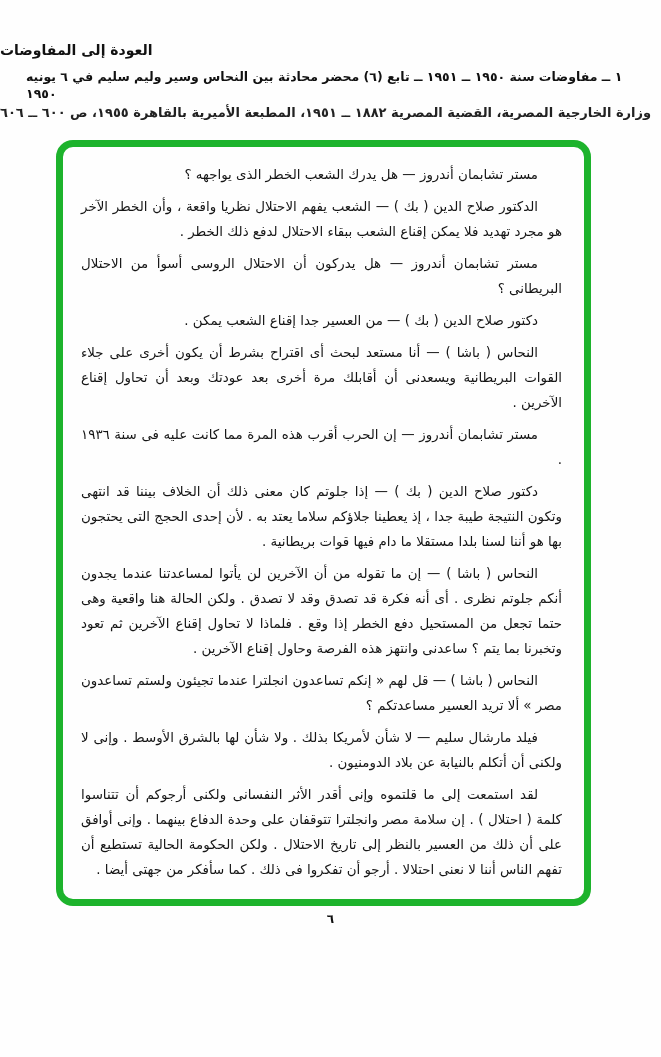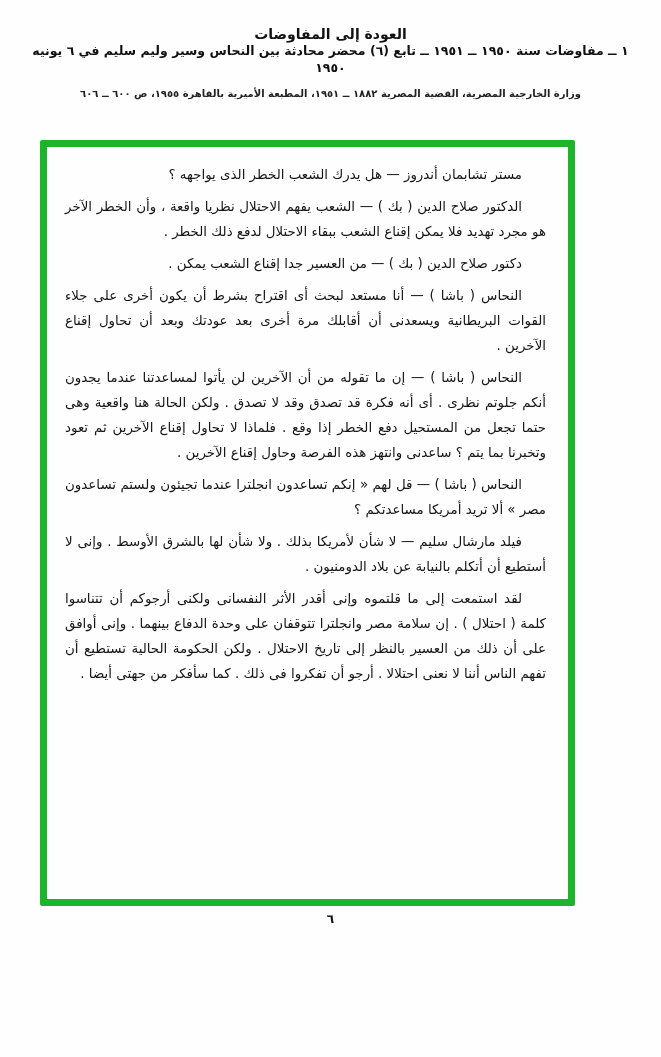--- a/index.html
+++ b/index.html
@@ -6,37 +6,37 @@
   body{
     width:661px;height:1057px;
     font-family:"DejaVu Sans", sans-serif;
     color:#1a1a1a;
     overflow:hidden;
   }
   .page{
     position:relative;width:661px;height:1057px;background:#fefefe;
   }
   .doc-header{
-    padding-top:26px;text-align:center;direction:rtl;
+    padding-top:42px;text-align:left;direction:rtl;
   }
   .doc-title{
     font-size:14px;font-weight:bold;letter-spacing:.2px;color:#111;
   }
   .doc-subtitle{
-    padding:0 26px;
+    margin-top:10px;padding:0 26px;
     font-size:12.5px;font-weight:bold;color:#111;
     line-height:17px;
   }
   .doc-source{
-    margin-top:12px;font-size:10px;font-weight:bold;color:#222;
+    margin-top:3px;font-size:13px;font-weight:bold;color:#222;
   }
   .highlight-box{
-    position:absolute;left:40px;top:140px;
+    position:absolute;left:56px;top:140px;
     width:535px;height:766px;box-sizing:border-box;
-    border:7px solid #1db32c;border-radius:2px;
+    border:7px solid #1db32c;border-radius:17px;
     padding:15px 22px 0 18px;
     direction:rtl;overflow:hidden;background:transparent;
   }
   .para{
     margin:0 0 7px 0;
     font-size:13.4px;font-weight:500;
     line-height:25px;
     text-align:justify;text-align-last:right;
     text-indent:24px;
     color:#151515;
@@ -53,23 +53,26 @@
 
   <header class="doc-header">
     <div class="doc-title">العودة إلى المفاوضات</div>
     <div class="doc-subtitle">١ ــ مفاوضات سنة ١٩٥٠ ــ ١٩٥١ ــ تابع (٦) محضر محادثة بين النحاس وسير وليم سليم في ٦ يونيه ١٩٥٠</div>
     <div class="doc-source">وزارة الخارجية المصرية، القضية المصرية ١٨٨٢ ــ ١٩٥١، المطبعة الأميرية بالقاهرة ١٩٥٥، ص ٦٠٠ ــ ٦٠٦</div>
   </header>
 
   <section class="highlight-box" style="border-color: rgb(29, 179, 44);">
     <p class="para">مستر تشابمان أندروز — هل يدرك الشعب الخطر الذى يواجهه ؟</p>
     <p class="para">الدكتور صلاح الدين ( بك ) — الشعب يفهم الاحتلال نظريا واقعة ، وأن الخطر الآخر هو مجرد تهديد فلا يمكن إقناع الشعب ببقاء الاحتلال لدفع ذلك الخطر .</p>
+    <p class="para">مستر تشابمان أندروز — هل يدركون أن الاحتلال الروسى أسوأ من الاحتلال البريطانى ؟</p>
     <p class="para">دكتور صلاح الدين ( بك ) — من العسير جدا إقناع الشعب يمكن .</p>
     <p class="para">النحاس ( باشا ) — أنا مستعد لبحث أى اقتراح بشرط أن يكون أخرى على جلاء القوات البريطانية ويسعدنى أن أقابلك مرة أخرى بعد عودتك وبعد أن تحاول إقناع الآخرين .</p>
+    <p class="para">مستر تشابمان أندروز — إن الحرب أقرب هذه المرة مما كانت عليه فى سنة ١٩٣٦ .</p>
+    <p class="para">دكتور صلاح الدين ( بك ) — إذا جلوتم كان معنى ذلك أن الخلاف بيننا قد انتهى وتكون النتيجة طيبة جدا ، إذ يعطينا جلاؤكم سلاما يعتد به . لأن إحدى الحجج التى يحتجون بها هو أننا لسنا بلدا مستقلا ما دام فيها قوات بريطانية .</p>
     <p class="para">النحاس ( باشا ) — إن ما تقوله من أن الآخرين لن يأتوا لمساعدتنا عندما يجدون أنكم جلوتم نظرى . أى أنه فكرة قد تصدق وقد لا تصدق . ولكن الحالة هنا واقعية وهى حتما تجعل من المستحيل دفع الخطر إذا وقع . فلماذا لا تحاول إقناع الآخرين ثم تعود وتخبرنا بما يتم ؟ ساعدنى وانتهز هذه الفرصة وحاول إقناع الآخرين .</p>
-    <p class="para">النحاس ( باشا ) — قل لهم « إنكم تساعدون انجلترا عندما تجيئون ولستم تساعدون مصر » ألا تريد أمريكا مساعدتكم ؟</p>
-    <p class="para">فيلد مارشال سليم — لا شأن لأمريكا بذلك . ولا شأن لها بالشرق الأوسط . وإنى لا أستطيع أن أتكلم بالنيابة عن بلاد الدومنيون .</p>
+    <p class="para">النحاس ( باشا ) — قل لهم « إنكم تساعدون انجلترا عندما تجيئون ولستم تساعدون مصر » ألا تريد العسير مساعدتكم ؟</p>
+    <p class="para">فيلد مارشال سليم — لا شأن لأمريكا بذلك . ولا شأن لها بالشرق الأوسط . وإنى لا ولكنى أن أتكلم بالنيابة عن بلاد الدومنيون .</p>
     <p class="para">لقد استمعت إلى ما قلتموه وإنى أقدر الأثر النفسانى ولكنى أرجوكم أن تتناسوا كلمة ( احتلال ) . إن سلامة مصر وانجلترا تتوقفان على وحدة الدفاع بينهما . وإنى أوافق على أن ذلك من العسير بالنظر إلى تاريخ الاحتلال . ولكن الحكومة الحالية تستطيع أن تفهم الناس أننا لا نعنى احتلالا . أرجو أن تفكروا فى ذلك . كما سأفكر من جهتى أيضا .</p>
   </section>
 
   <div class="page-number">٦</div>
 
 </div>
 
 </body></html>

